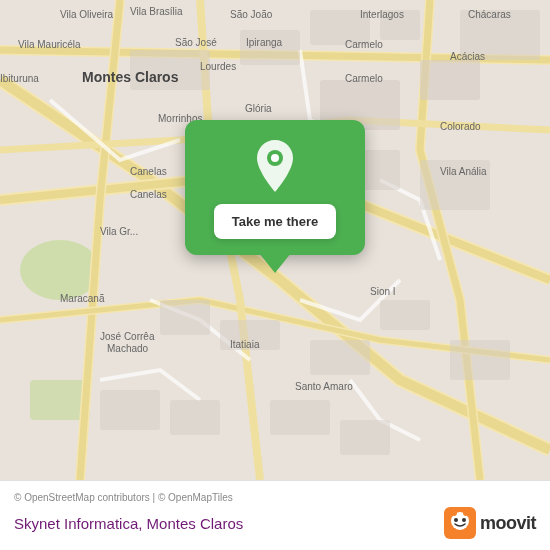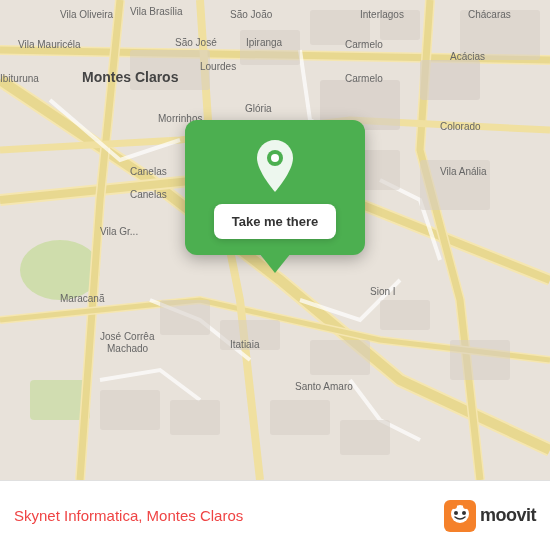--- a/index.html
+++ b/index.html
@@ -93,21 +93,21 @@
 
     #location-row {
       display: flex;
       align-items: center;
       justify-content: space-between;
     }
 
     #location-name {
       font-size: 15px;
       font-weight: 500;
-      color: #ef4444;
+      color: #701a75;
     }
 
     #moovit-logo {
       display: flex;
       align-items: center;
       gap: 4px;
     }
 
     #moovit-face {
       width: 32px;
@@ -229,20 +229,21 @@
       <path d="M22 0C12.06 0 4 8.06 4 18c0 13.5 18 34 18 34S40 31.5 40 18C40 8.06 31.94 0 22 0z" fill="white" opacity="0.9"></path>
       <circle cx="22" cy="18" r="8" fill="#4caf50"></circle>
       <circle cx="22" cy="18" r="4" fill="white"></circle>
     </svg>
 
     <button id="take-me-there-btn">Take me there</button>
   </div>
 </div>
 
 <div id="bottom-bar">
+  <div id="attribution">© OpenStreetMap contributors | © OpenMapTiles</div>
   <div id="location-row">
     <span id="location-name">Skynet Informatica, Montes Claros</span>
     <div id="moovit-logo">
 
       <svg id="moovit-face" viewBox="0 0 32 32" xmlns="http://www.w3.org/2000/svg">
         <rect width="32" height="32" rx="6" fill="#f5812a"></rect>
 
         <circle cx="16" cy="14" r="9" fill="white"></circle>
 
         <circle cx="12" cy="13" r="2" fill="#333"></circle>

